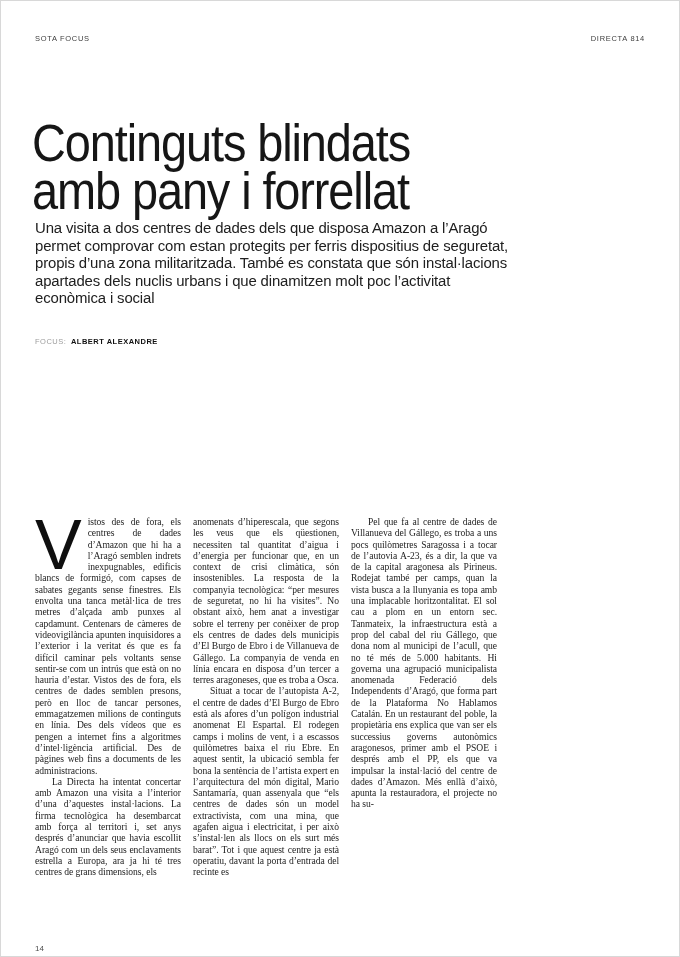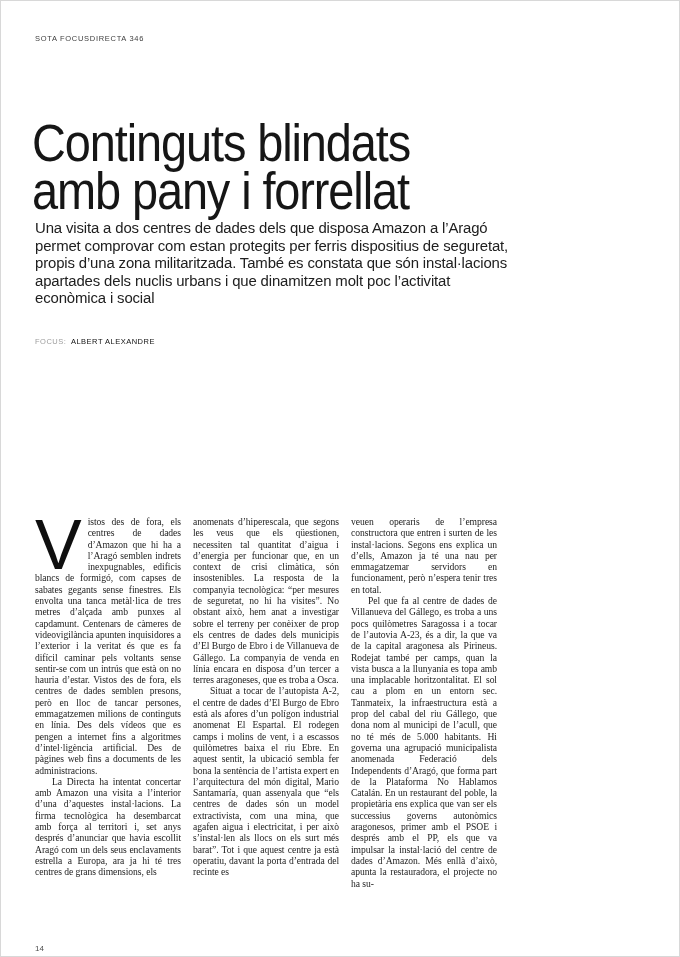--- a/index.html
+++ b/index.html
@@ -3,54 +3,54 @@
 <meta charset="utf-8">
 <style>
   html,body{margin:0;padding:0;background:#e9e9e9;}
   .page{
     position:relative;width:680px;height:957px;background:#ffffff;
     font-family:"Liberation Sans",sans-serif;color:#1a1a1a;overflow:hidden;
     box-shadow:0 0 0 1px #d8d8d8 inset;
   }
   
   .runhead{position:absolute;top:34px;left:35px;right:35px;display:flex;
-    justify-content:flex-start;font-size:7.5px;letter-spacing:.7px;color:#3d3d3d;}
+    justify-content:space-between;font-size:7.5px;letter-spacing:.7px;color:#3d3d3d;}
   
   .headline{position:absolute;top:86px;left:32px;width:640px;
     font-size:51px;line-height:48px;font-weight:400;letter-spacing:-1.2px;color:#161616;
     transform:scaleX(.92);transform-origin:left top;}
   
   .standfirst{position:absolute;top:219px;left:35px;width:492px;
     font-size:15.4px;line-height:17.6px;letter-spacing:-.15px;color:#202020;
     transform:scaleX(.97);transform-origin:left top;}
   
   .byline{position:absolute;top:337px;left:35px;font-size:7.5px;letter-spacing:.5px;}
   .byline .lbl{color:#9d9d9d;font-weight:400;}
-  .byline .author{color:#111;font-weight:400;margin-left:2px;}
+  .byline .author{color:#111;font-weight:700;margin-left:2px;}
   
   .cols{position:absolute;top:516px;left:35px;width:462px;display:flex;gap:12px;}
   .col{width:146px;
     font-family:"Liberation Serif",serif;font-size:9.6px;line-height:11.3px;
     text-align:justify;color:#1c1c1c;letter-spacing:-.05px;}
   .col p{margin:0;}
   .col p.indent{text-indent:17px;}
   .dropcap{float:left;font-family:"Liberation Sans",sans-serif;font-weight:400;
     font-size:70px;line-height:54px;padding:2px 6px 0 0;color:#0f0f0f;}
   .ital{}
   
   .folio{position:absolute;left:35px;top:908px;font-size:8px;color:#4d4d4d;margin-top:36px;}
 </style>
 </head>
 <body>
 
 <div class="page">
 
   <div class="runhead">
     <span>SOTA FOCUS</span>
-    <span>DIRECTA 346</span>
+    <span>DIRECTA 814</span>
   </div>
 
   <h1 class="headline">
     <span style="display:block">Continguts blindats</span>
     <span style="display:block">amb pany i forrellat</span>
   </h1>
 
   <div class="standfirst">Una visita a dos centres de dades dels que disposa Amazon a l’Aragó permet comprovar com estan protegits per ferris dispositius de seguretat, propis d’una zona militaritzada. També es constata que són instal·lacions apartades dels nuclis urbans i que dinamitzen molt poc l’activitat econòmica i social</div>
 
   <div class="byline">
@@ -64,21 +64,20 @@
       <p><span class="dropcap">V</span><span>istos des de fora, els centres de dades d’Amazon que hi ha a l’Aragó semblen indrets inexpugnables, edificis blancs de formigó, com capses de sabates gegants sense finestres. Els envolta una tanca metàl·lica de tres metres d’alçada amb punxes al capdamunt. Centenars de càmeres de videovigilància apunten inquisidores a l’exterior i la veritat és que es fa difícil caminar pels voltants sense sentir-se com un intrús que està on no hauria d’estar. Vistos des de fora, els centres de dades semblen presons, però en lloc de tancar persones, emmagatzemen milions de continguts en línia. Des dels vídeos que es pengen a internet fins a algoritmes d’intel·ligència artificial. Des de pàgines web fins a documents de les administracions.</span></p>
       <p class="indent"><span>La </span><span class="ital">Directa</span><span> ha intentat concertar amb Amazon una visita a l’interior d’una d’aquestes instal·lacions. La firma tecnològica ha desembarcat amb força al territori i, set anys després d’anunciar que havia escollit Aragó com un dels seus enclavaments estrella a Europa, ara ja hi té tres centres de grans dimensions, els</span></p>
     </div>
 
     <div class="col">
       <p>anomenats d’hiperescala, que segons les veus que els qüestionen, necessiten tal quantitat d’aigua i d’energia per funcionar que, en un context de crisi climàtica, són insostenibles. La resposta de la companyia tecnològica: “per mesures de seguretat, no hi ha visites”. No obstant això, hem anat a investigar sobre el terreny per conèixer de prop els centres de dades dels municipis d’El Burgo de Ebro i de Villanueva de Gállego. La companyia de venda en línia encara en disposa d’un tercer a terres aragoneses, que es troba a Osca.</p>
       <p class="indent">Situat a tocar de l’autopista A-2, el centre de dades d’El Burgo de Ebro està als afores d’un polígon industrial anomenat El Espartal. El rodegen camps i molins de vent, i a escassos quilòmetres baixa el riu Ebre. En aquest sentit, la ubicació sembla fer bona la sentència de l’artista expert en l’arquitectura del món digital, Mario Santamaría, quan assenyala que “els centres de dades són un model extractivista, com una mina, que agafen aigua i electricitat, i per això s’instal·len als llocs on els surt més barat”. Tot i que aquest centre ja està operatiu, davant la porta d’entrada del recinte es</p>
     </div>
 
     <div class="col">
-      <p>veuen operaris de l’empresa constructora que entren i surten de les instal·lacions. Segons ens explica un d’ells, Amazon ja té una nau per emmagatzemar servidors en funcionament, però n’espera tenir tres en total.</p>
       <p class="indent">Pel que fa al centre de dades de Villanueva del Gállego, es troba a uns pocs quilòmetres Saragossa i a tocar de l’autovia A-23, és a dir, la que va de la capital aragonesa als Pirineus. Rodejat també per camps, quan la vista busca a la llunyania es topa amb una implacable horitzontalitat. El sol cau a plom en un entorn sec. Tanmateix, la infraestructura està a prop del cabal del riu Gállego, que dona nom al municipi de l’acull, que no té més de 5.000 habitants. Hi governa una agrupació municipalista anomenada Federació dels Independents d’Aragó, que forma part de la Plataforma No Hablamos Catalán. En un restaurant del poble, la propietària ens explica que van ser els successius governs autonòmics aragonesos, primer amb el PSOE i després amb el PP, els que va impulsar la instal·lació del centre de dades d’Amazon. Més enllà d’això, apunta la restauradora, el projecte no ha su-</p>
     </div>
 
   </div>
 
   <div class="folio">14</div>
 
 </div>
 
 </body></html>

